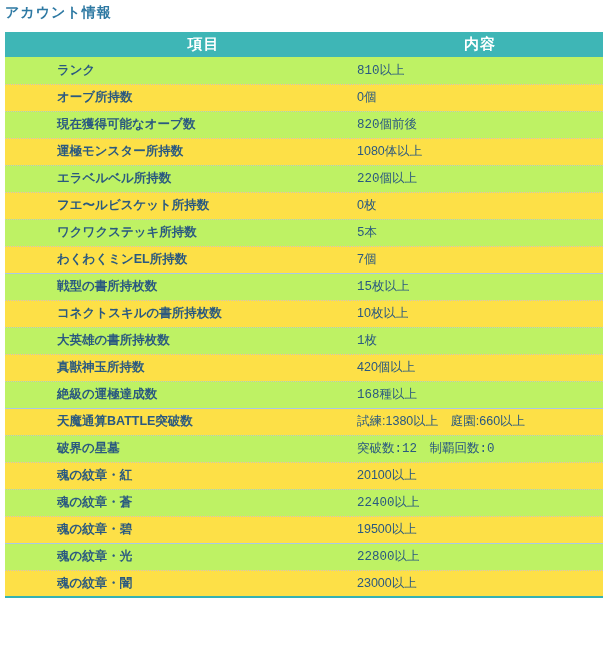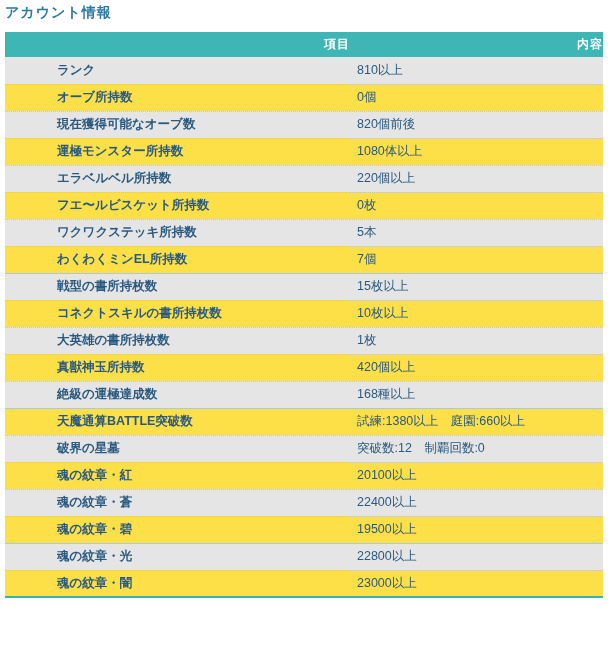--- a/index.html
+++ b/index.html
@@ -20,38 +20,38 @@
   table.info-table {
     border-collapse: collapse;
     table-layout: fixed;
     margin-left: 5px;
     width: 598px;
     border-bottom: 2px solid #35b2b2;
   }
   thead th {
     background: #3eb6b6;
     color: #ffffff;
-    font-size: 12px;
+    font-size: 15px;
     font-weight: bold;
-    text-align: right;
+    text-align: center;
     height: 25px;
     vertical-align: middle;
     letter-spacing: 1px;
   }
   th.col-item, td.cell-label { width: 345px; padding-left: 52px; }
   th.col-value, td.cell-value { padding-left: 7px; }
   tbody td {
     height: 27px;
     vertical-align: middle;
     font-size: 12.5px;
     color: #2a5980;
   }
   td.cell-label { font-weight: bold; }
   td.cell-value { font-weight: normal; }
-  tbody tr.odd  { background: #e5e5e5; }
+  tbody tr.odd  { background: #bef264; font-family: Liberation Mono, monospace; }
   tbody tr.even { background: #fde047; }
   tbody tr { border-top: 1px dotted #c9c6bc; }
   tbody tr:first-child { border-top: none; }
   tbody tr.solid-top { border-top: 1px solid #a9c9e6; }
 </style>
 </head>
 <body>
 
 <div class="page">
   <h1 class="title">アカウント情報</h1>

